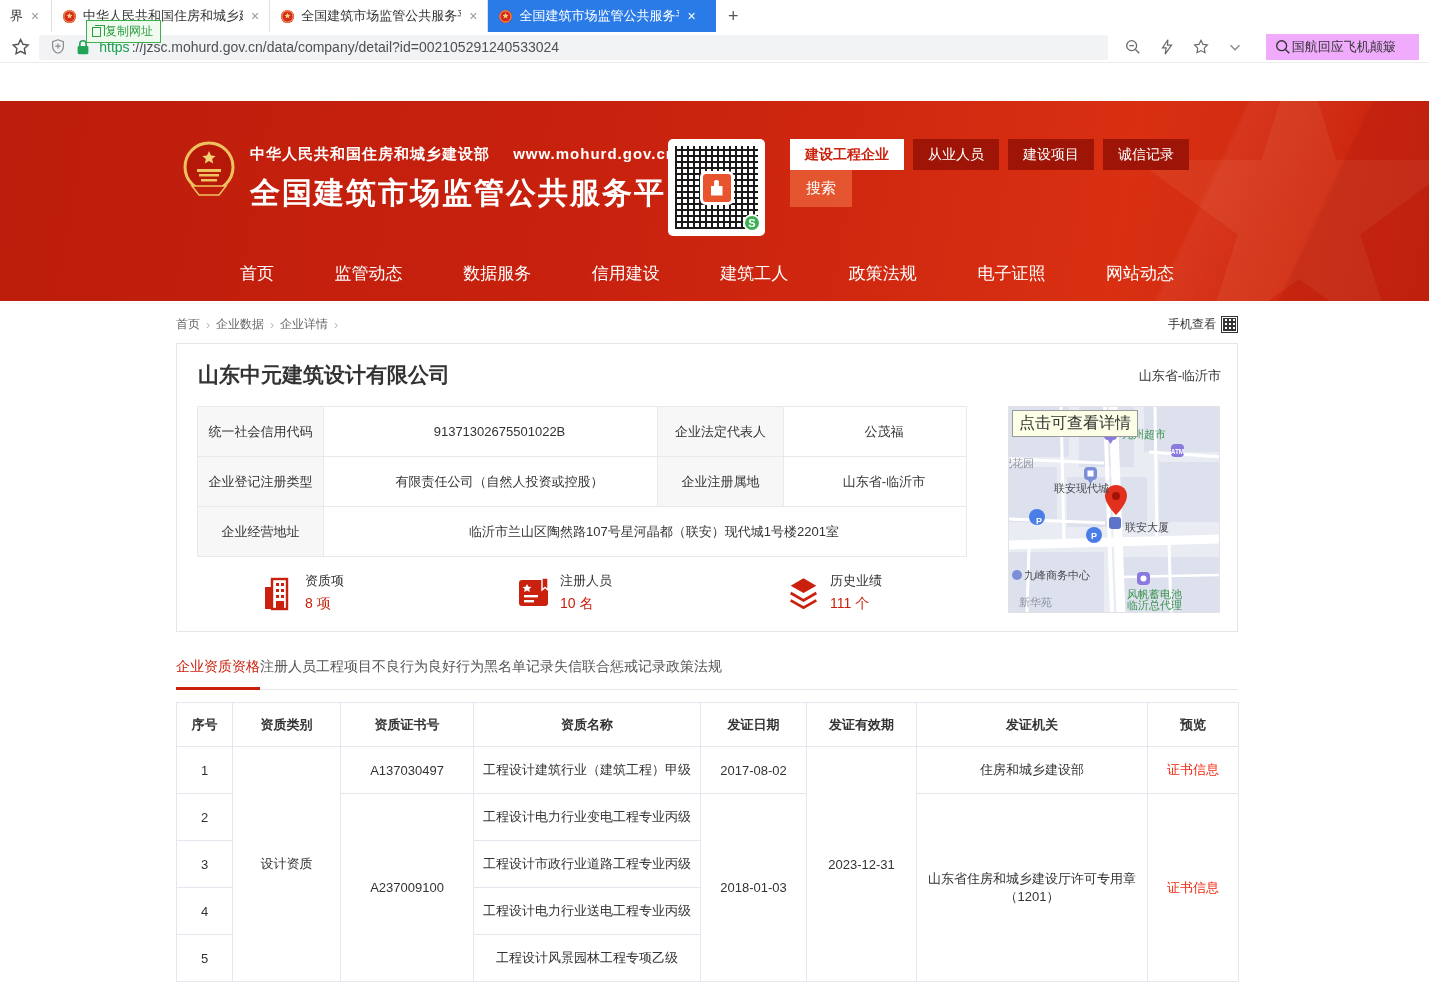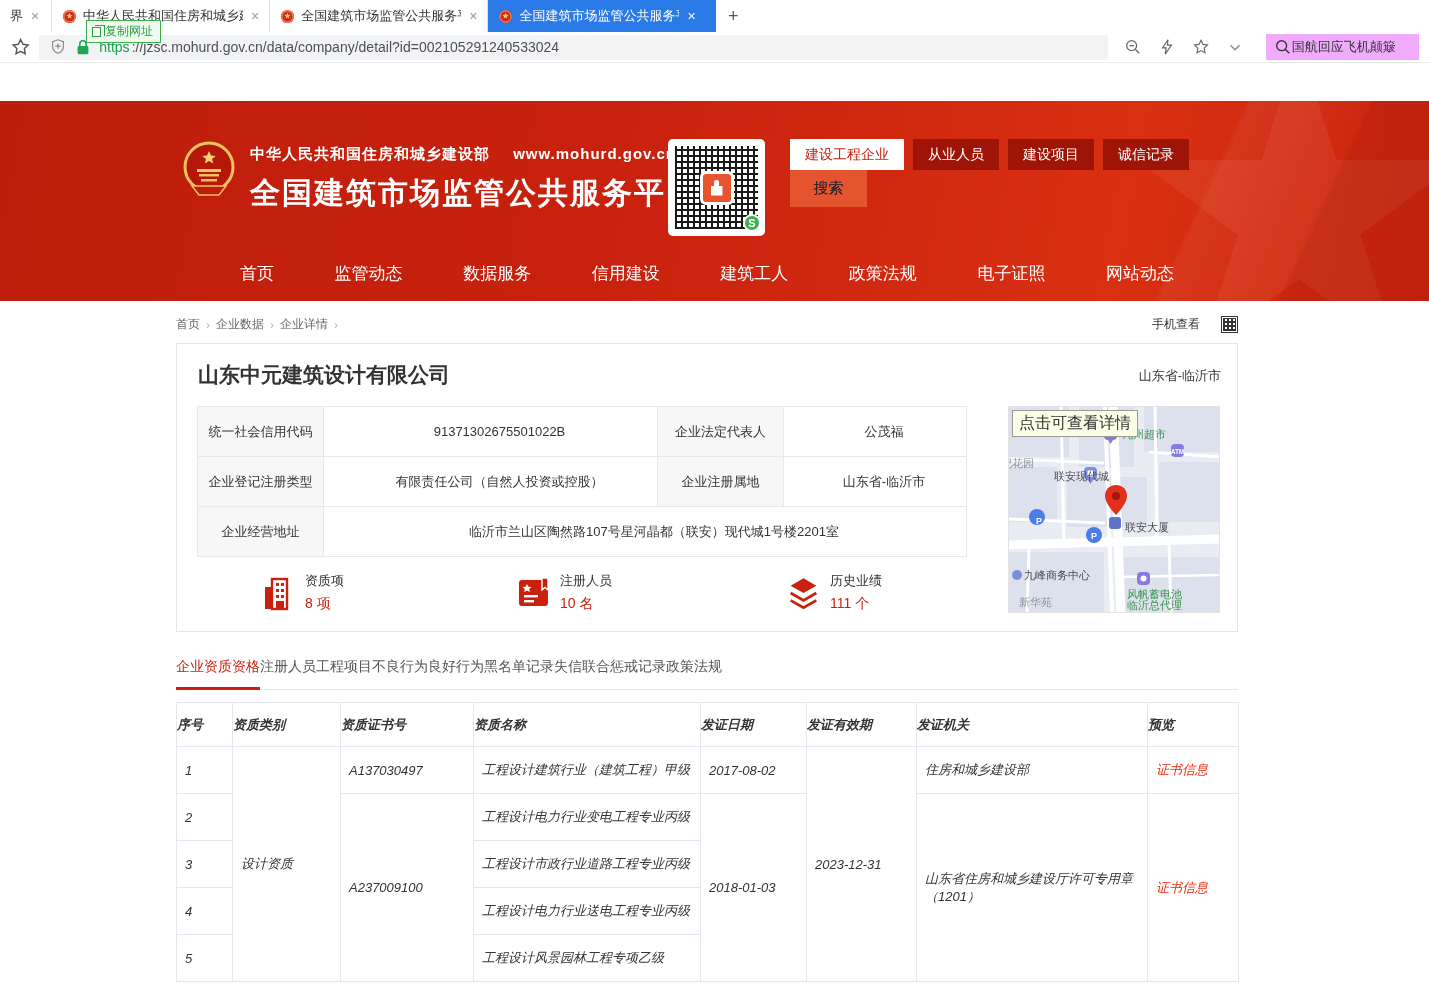--- a/index.html
+++ b/index.html
@@ -63,37 +63,37 @@
   .qr-center .bld { width:12px; height:16px; background:#fff;
     clip-path:polygon(0 100%,0 40%,30% 40%,30% 10%,50% 0,70% 10%,70% 40%,100% 40%,100% 100%); }
   .qr-green { position:absolute; right:-3px; bottom:-3px; width:18px; height:18px; border-radius:50%;
     background:#3cb054; border:2px solid #fff; color:#fff; font-size:11px; font-weight:bold;
     display:flex; align-items:center; justify-content:center; }
 
   .search-block { position:absolute; left:614px; top:38px; width:448px; }
   .search-tabs { display:flex; gap:9px; height:31px; }
   .stab { padding:0 15px; display:flex; align-items:center; font-size:14px; color:#fff;
     background:#9e1508; cursor:pointer; }
-  .stab.active { background:#fff; color:#c9220e; font-weight:normal; }
+  .stab.active { background:#fff; color:#c9220e; font-weight:bold; }
   .search-row { display:flex; height:37px; }
   .search-input { flex:1; border:none; outline:none; background:#fff; padding:0 12px; font-size:13px;
     font-family:"Liberation Sans","DejaVu Sans",sans-serif; color:#333; }
   .search-input::placeholder { color:#c7c7c7; }
-  .search-btn { width:77px; background:#e4552f; color:#0f172a; font-size:15px; border:none;
+  .search-btn { width:62px; background:#e4552f; color:#ffffff; font-size:15px; border:none;
     display:flex; align-items:center; justify-content:center; cursor:pointer; }
 
   .site-nav { position:absolute; left:176px; bottom:0; width:1062px; height:55px; display:flex;
     align-items:center; justify-content:space-between; padding:0 64px; }
   .nav-item { color:#fff; font-size:17px; cursor:pointer; white-space:nowrap; }
 
   
   .crumb-row { width:1062px; margin:15px 0 0 176px; display:flex; align-items:center; font-size:12px; color:#999; }
   .crumb-link { color:#666; cursor:pointer; }
   .crumb-sep { margin:0 6px; color:#bbb; }
-  .crumb-right { margin-left:auto; display:flex; align-items:center; gap:21px; color:#333;text-align:center; }
+  .crumb-right { margin-left:auto; display:flex; align-items:center; gap:5px; color:#333;text-align:center; }
   .mini-qr { width:17px; height:17px; border:1px solid #333; padding:1px; }
   .mini-qr > div { width:100%; height:100%;
     background-image:repeating-linear-gradient(0deg,#333 0 2px,transparent 2px 4px),
       repeating-linear-gradient(90deg,#333 0 2px,#fff 2px 4px); }
 
   
   .card { width:1062px; height:289px; margin:10px 0 12px 176px; border:1px solid #e6e6e6; background:#fff;
     position:relative;padding-left:28px; }
   .company-title { position:absolute; left:21px; top:17px; font-size:21px; font-weight:bold; color:#333; }
   .company-region { position:absolute; right:16px; top:23px; font-size:13px; color:#333; }
@@ -119,21 +119,21 @@
 
   
   .qtabs { width:1062px; margin:26px 0 0 176px; display:flex; font-size:14px; color:#555;
     border-bottom:1px solid #e8e8e8; }
   .qtab { padding-bottom:13px; cursor:pointer; position:relative; white-space:nowrap; }
   .qtab.active { color:#c9210e; }
   .qtab.active::after { content:""; position:absolute; left:0; right:0; bottom:-1px; height:3px; background:#c9210e; }
 
   
   table.qual { width:1062px; margin:12px 0 0 176px; border-collapse:collapse; font-size:13px;
-    color:#333; text-align:left; table-layout:fixed;font-style:italic; }
+    color:#333; text-align:center; table-layout:fixed; }
   table.qual th { border:1px solid #e6e6ef; height:44px; font-weight:bold; background:#fff; }
   table.qual td { border:1px solid #e6e6ef; height:47px; padding:0 8px; }
   .cert-link { color:#f0280e; cursor:pointer; }
   .auth-cell { padding:0 10px; }
 </style>
 </head>
 <body>
 
 <div class="tabstrip">
   <div class="tab partial">
@@ -400,21 +400,21 @@
         <path d="M107 78c-7 0-11 5-11 11 0 8 11 19 11 19s11-11 11-19c0-6-4-11-11-11z" fill="#e2301f"></path>
         <circle cx="107" cy="89" r="4" fill="#a31407"></circle>
       </g>
       <text x="30" y="114" font-size="9" fill="#fff" font-weight="bold" text-anchor="middle" dominant-baseline="central">P</text>
       <text x="85" y="129" font-size="9" fill="#fff" font-weight="bold" text-anchor="middle" dominant-baseline="central">P</text>
       <text x="168.5" y="44" font-size="6.5" fill="#fff" font-weight="bold" text-anchor="middle" dominant-baseline="central">ATM</text>
     </svg>
     <div class="map-tip">点击可查看详情</div>
     <span class="map-label lab-green" style="left:113px; top:20px;">九州超市</span>
     <span class="map-label lab-gray" style="left:-8px; top:49px;">纪花园</span>
-    <span class="map-label lab-dark" style="left:45px; top:62px;">联安现代城</span>
+    <span class="map-label lab-dark" style="left:45px; top:74px;">联安现代城</span>
     <span class="map-label lab-dark" style="left:116px; top:113px;">联安大厦</span>
     <span class="map-label lab-dark" style="left:15px; top:161px;">九峰商务中心</span>
     <span class="map-label lab-green" style="left:118px; top:180px;">风帆蓄电池</span>
     <span class="map-label lab-green" style="left:118px; top:191px;">临沂总代理</span>
     <span class="map-label lab-gray" style="left:10px; top:188px;">新华苑</span>
   </div>
 </div>
 
 <div class="qtabs">
   <span class="qtab active">企业资质资格</span>

